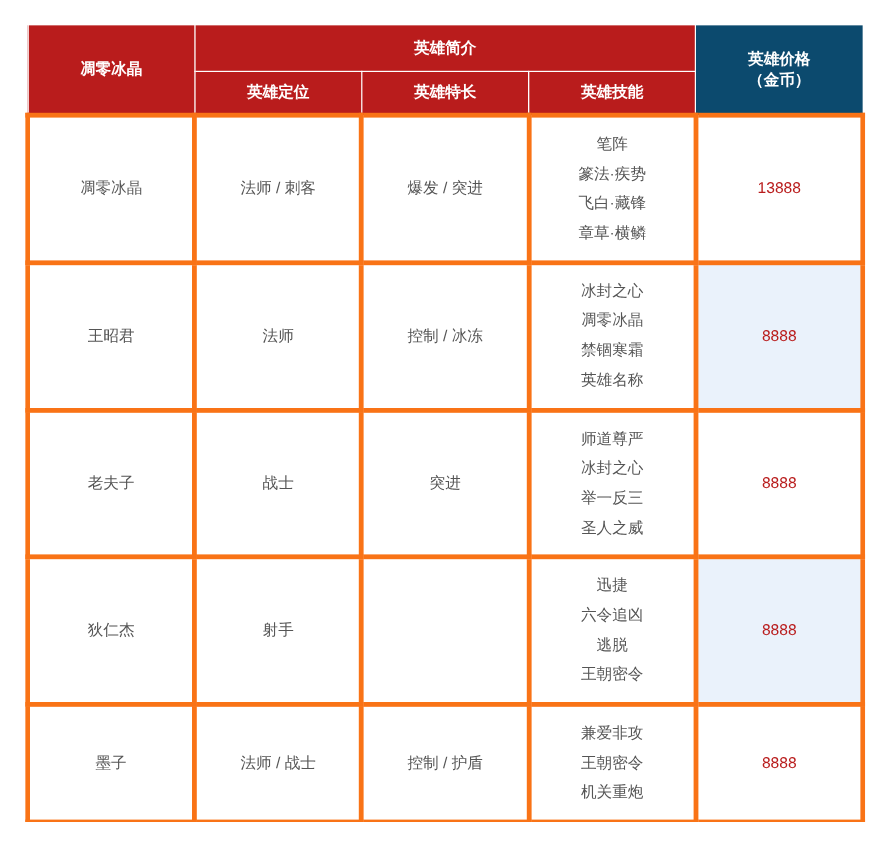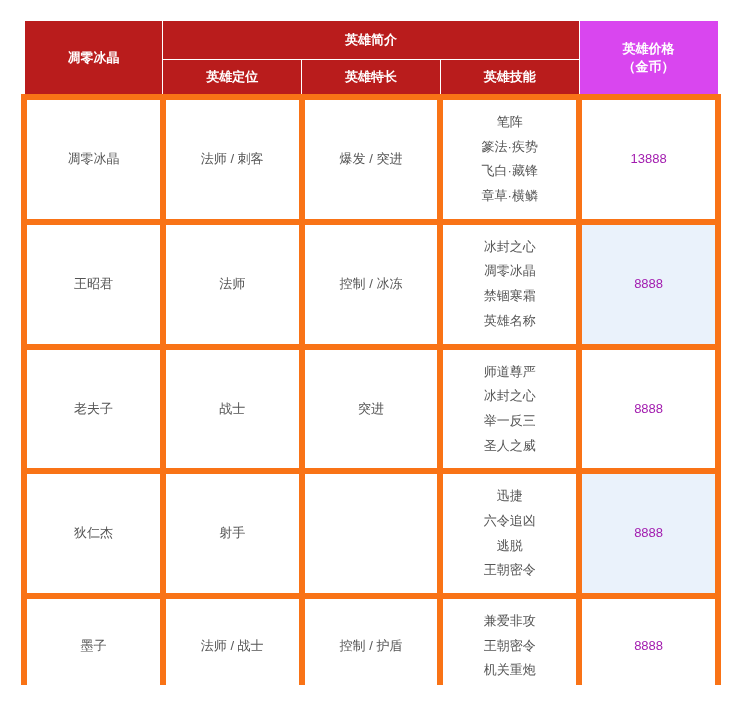--- a/index.html
+++ b/index.html
@@ -8,29 +8,29 @@
   table { width: 100%; border-collapse: collapse; table-layout: fixed; }
   th, td { text-align: center; vertical-align: middle; font-size: 13px; }
   thead th {
     background: #b91c1c;
     color: #fff;
     font-weight: bold;
     border: 1px solid #ffffff;
   }
   thead tr:first-child th { padding: 10px 6px; }
   thead tr:last-child th { padding: 8px 6px; }
-  th.price-hdr { background: #d946ef; }
+  th.price-hdr { background: #0c4a6e; }
   tbody td {
     color: #555;
     padding: 10px 6px;
-    border: 6px solid #f97316;
+    border: 4px solid #f97316;
     background: #fff;
   }
   tbody tr:nth-child(even) td.price-cell { background: #eaf2fb; }
-  tbody td.price-cell { color: #a21caf; }
+  tbody td.price-cell { color: #b91c1c; }
   .skill-line { display: block; line-height: 1.9; white-space: nowrap; }
   tbody td { line-height: 1.9; }
   
   col.c1 { width: 20%; }
   col.c2 { width: 20%; }
   col.c3 { width: 20%; }
   col.c4 { width: 20%; }
   col.c5 { width: 20%; }
   .scroll { max-height: 665px; overflow: hidden; }
 </style>

